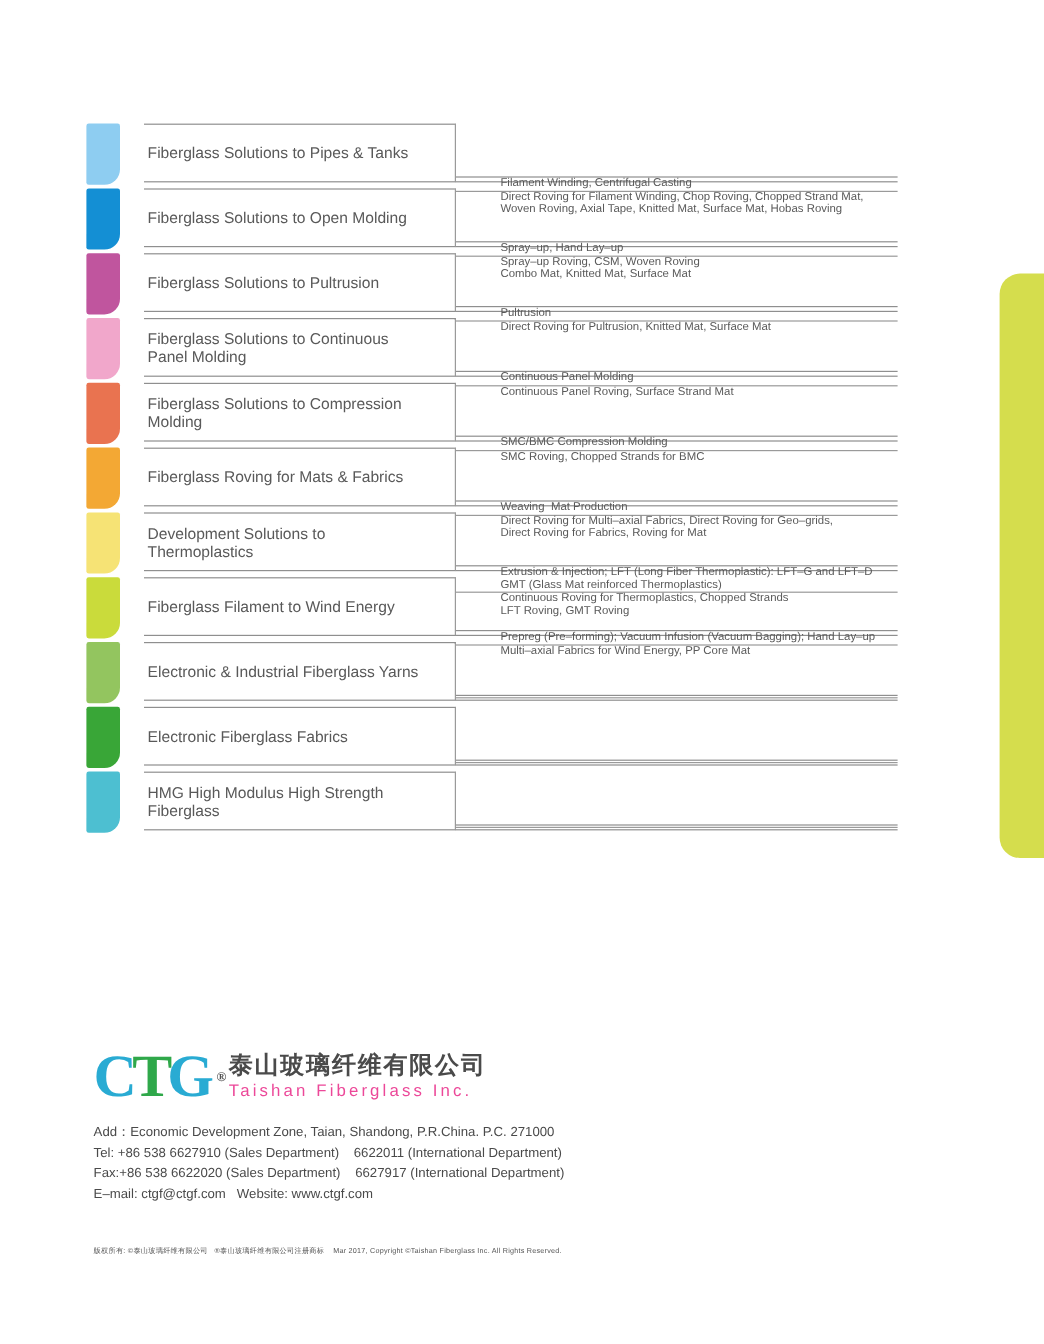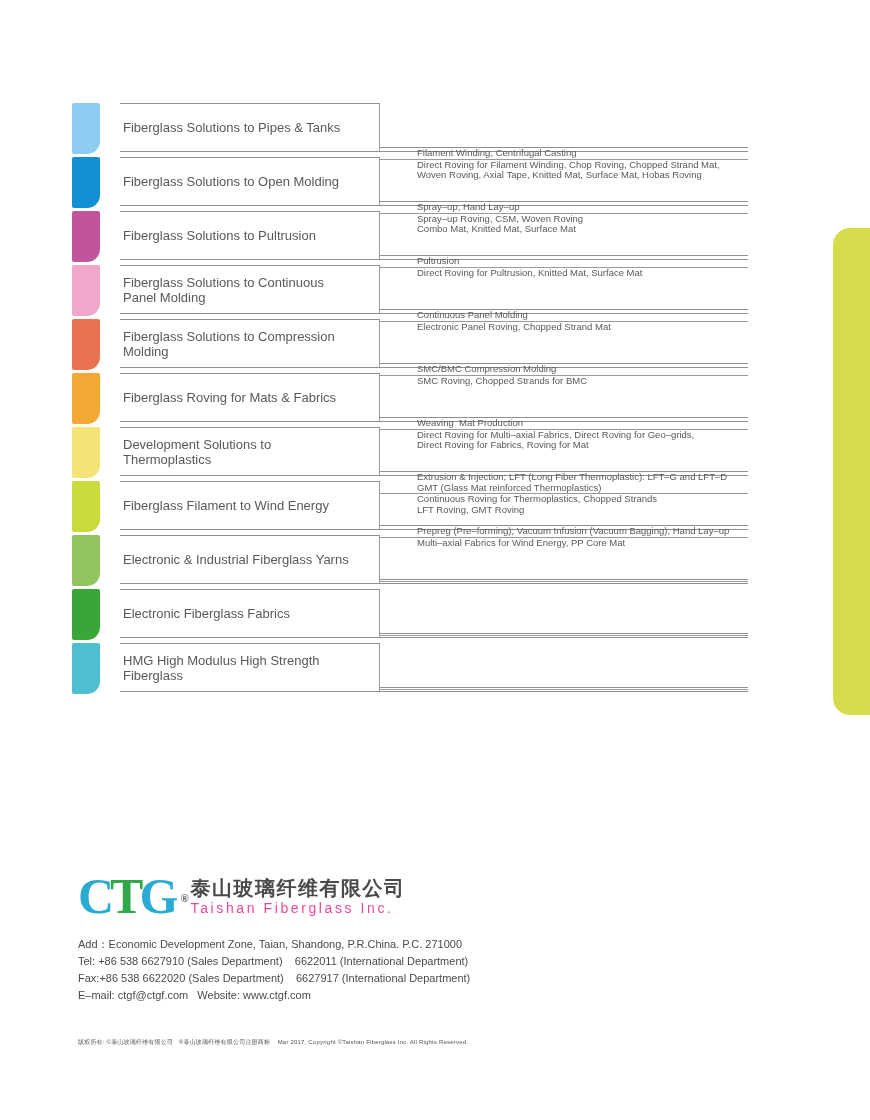--- a/index.html
+++ b/index.html
@@ -118,21 +118,21 @@
           <div class="cell">Direct Roving for Pultrusion, Knitted Mat, Surface Mat</div>
         </div>
       </div>
       <div class="row">
         <div class="tab" style="background-color: rgb(241, 167, 203);"></div>
         <div class="cat">
           <span>Fiberglass Solutions to Continuous Panel Molding</span>
         </div>
         <div class="details">
           <div class="cell">Continuous Panel Molding</div>
-          <div class="cell">Electronic Panel Roving, Chopped Strand Mat</div>
+          <div class="cell">Continuous Panel Roving, Surface Strand Mat</div>
         </div>
       </div>
       <div class="row">
         <div class="tab" style="background-color: rgb(233, 115, 80);"></div>
         <div class="cat">
           <span>Fiberglass Solutions to Compression Molding</span>
         </div>
         <div class="details">
           <div class="cell">SMC/BMC Compression Molding</div>
           <div class="cell">SMC Roving, Chopped Strands for BMC</div>

